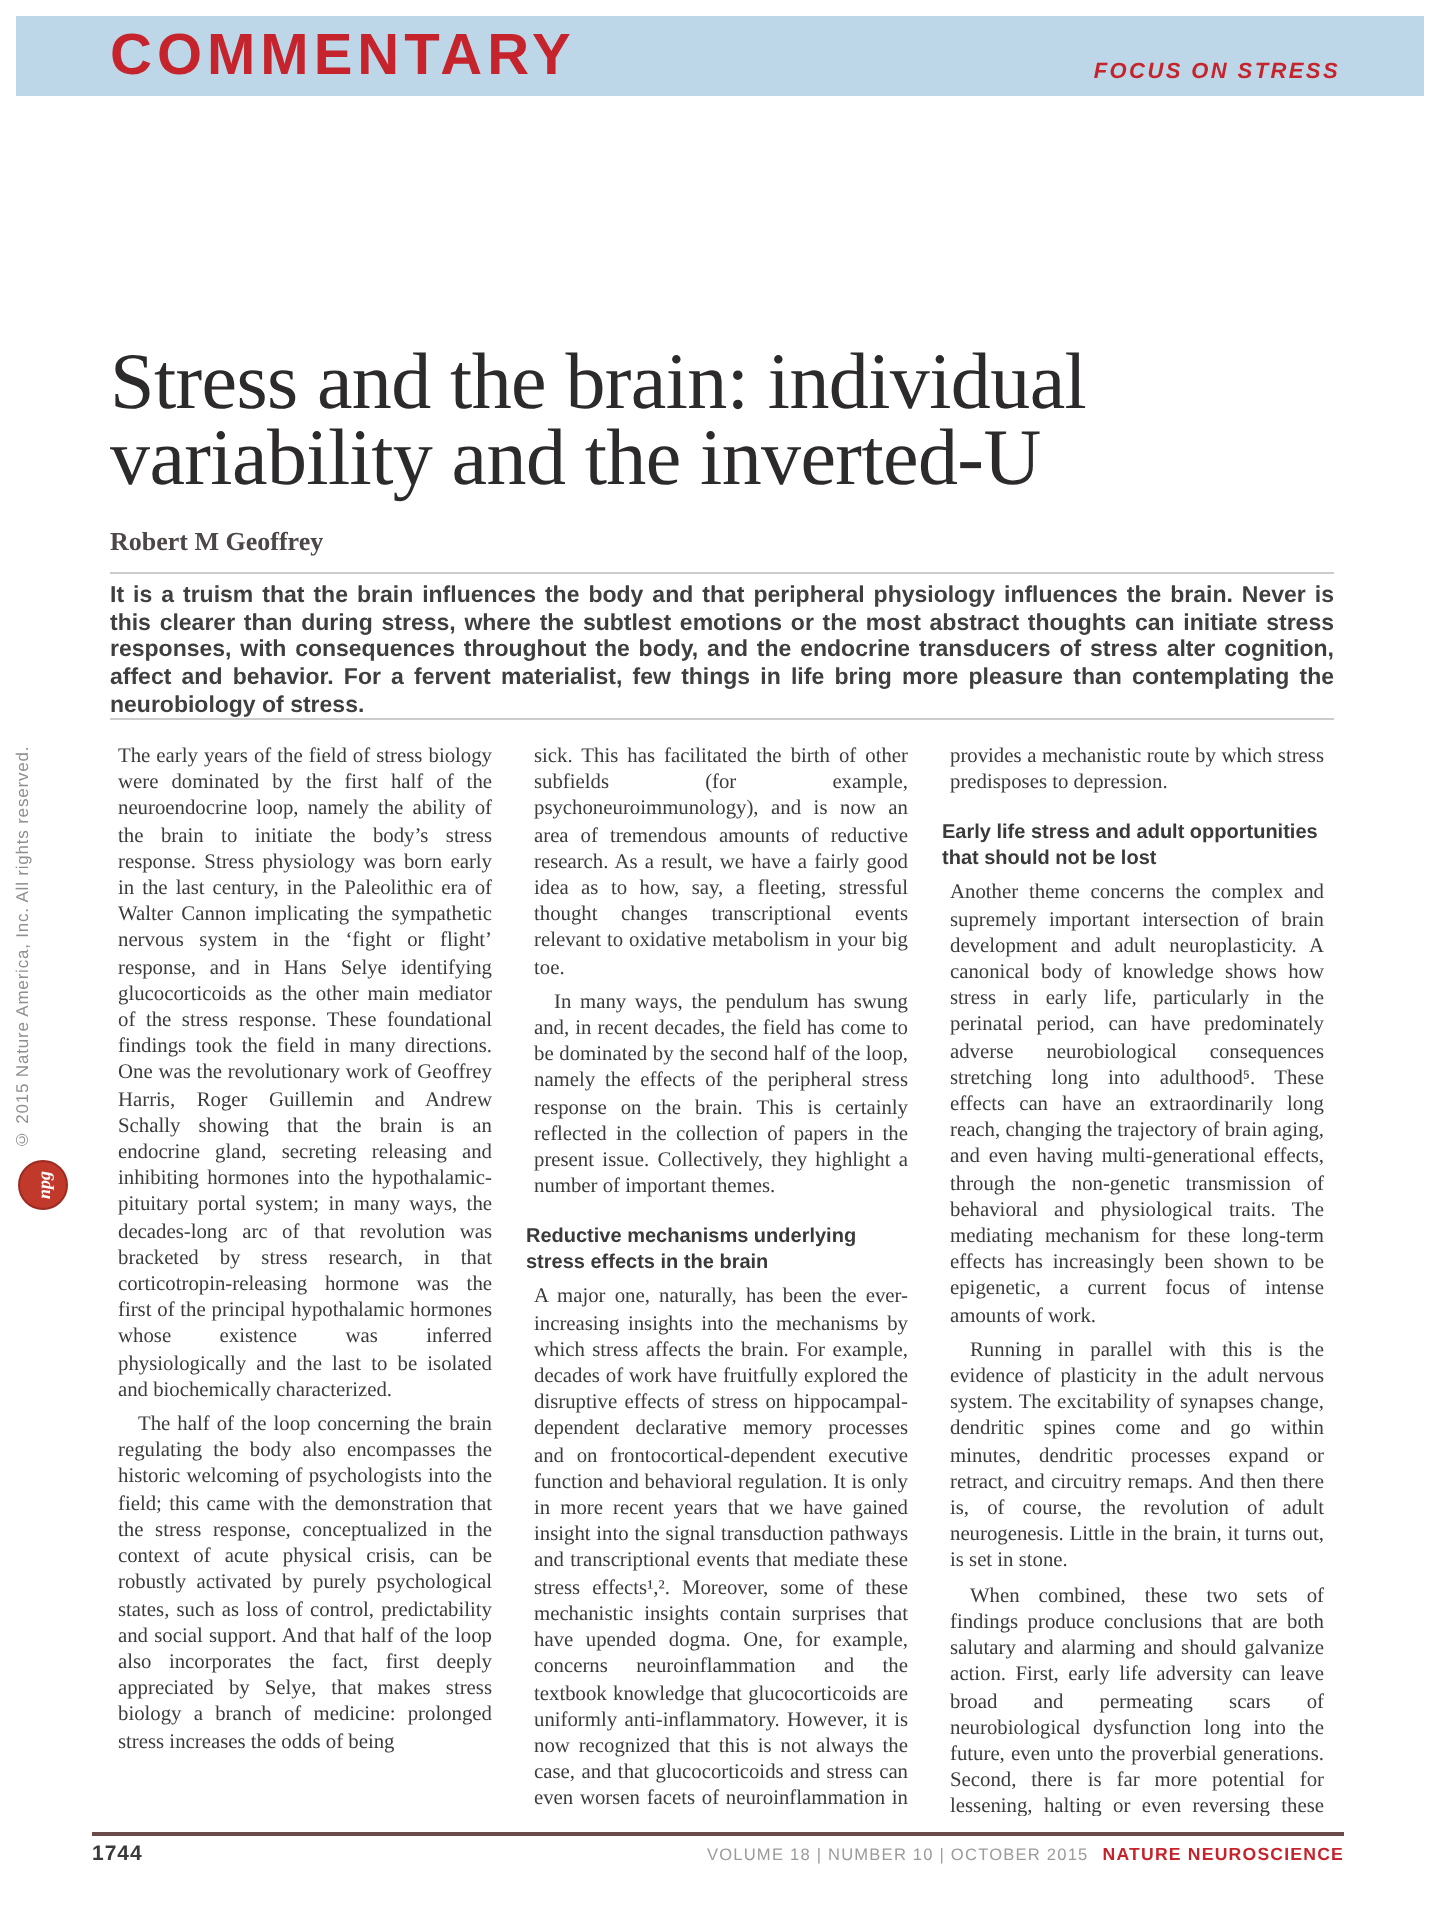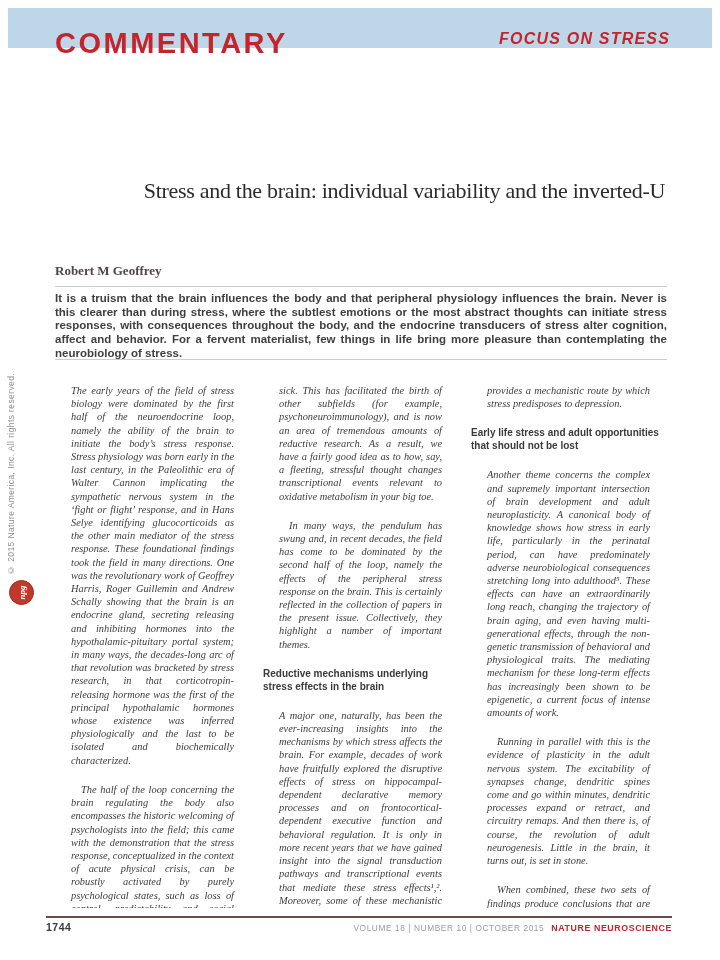--- a/index.html
+++ b/index.html
@@ -10,29 +10,29 @@
     font-family:"Liberation Serif", serif;
     color:#3c3c3c;
     overflow:hidden;
   }
   
   .band{
     position:absolute;left:8px;right:8px;top:8px;height:40px;
     background:#bed7e8;
   }
   .commentary{
-    position:absolute;left:55px;top:27px;
+    position:absolute;left:55px;top:12px;
     font-family:"Liberation Sans", sans-serif;
     font-weight:bold;font-size:29px;letter-spacing:2.5px;
     color:#c5242c;
   }
   .focus{
     position:absolute;right:50px;top:30px;
     font-family:"Liberation Sans", sans-serif;
-    font-weight:bold;font-style:italic;font-size:16px;letter-spacing:1.2px;
+    font-weight:bold;font-style:italic;font-size:11px;letter-spacing:1.2px;
     color:#c5242c;
   }
   
   .copyright-strip{
     position:absolute;left:6px;top:340px;height:235px;width:14px;
     writing-mode:vertical-rl;transform:rotate(180deg);
     font-family:"Liberation Sans", sans-serif;
     font-size:8.5px;color:#8f8f8f;letter-spacing:0.4px;
     white-space:nowrap;
   }
@@ -44,23 +44,22 @@
     border:1px solid #9e2b22;box-sizing:border-box;
   }
   .npg-logo span{
     font-family:"Liberation Serif", serif;
     font-style:italic;font-weight:bold;font-size:9px;color:#ffffff;
   }
   
   .title{
     position:absolute;left:55px;top:172px;width:610px;
     font-family:"Liberation Serif", serif;
-    font-size:22px;line-height:38px;color:#2d2a2b;
+    font-size:40px;line-height:38px;color:#2d2a2b;
     letter-spacing:-0.3px;
-    text-align:right;
   }
   .author{
     position:absolute;left:55px;top:263px;
     font-family:"Liberation Serif", serif;
     font-weight:bold;font-size:13px;color:#4e4748;
   }
   .rule{position:absolute;left:55px;width:612px;height:1px;background:#cccccc;}
   .rule-top{top:286px;}
   .rule-bottom{top:359px;}
   .standfirst{
@@ -73,21 +72,21 @@
   .cols{
     position:absolute;left:55px;top:368px;width:612px;height:540px;
     display:flex;gap:13px;
   }
   .col{
     width:195px;flex:0 0 195px;height:540px;overflow:hidden;
     position:relative;
     font-size:10.4px;line-height:13.2px;text-align:justify;
     color:#3c3c3c;
   }
-  .col p{margin:16px;font-style:italic;}
+  .col p{margin:4px;}
   .col p.ind{text-indent:10px;}
   .col h3{
     margin:12px 0 1px 0;
     font-family:"Liberation Sans", sans-serif;
     font-size:10px;line-height:13px;font-weight:bold;color:#3a3a3a;
     text-align:left;
   }
   
   .affil{
     position:absolute;left:0;bottom:8px;width:195px;

